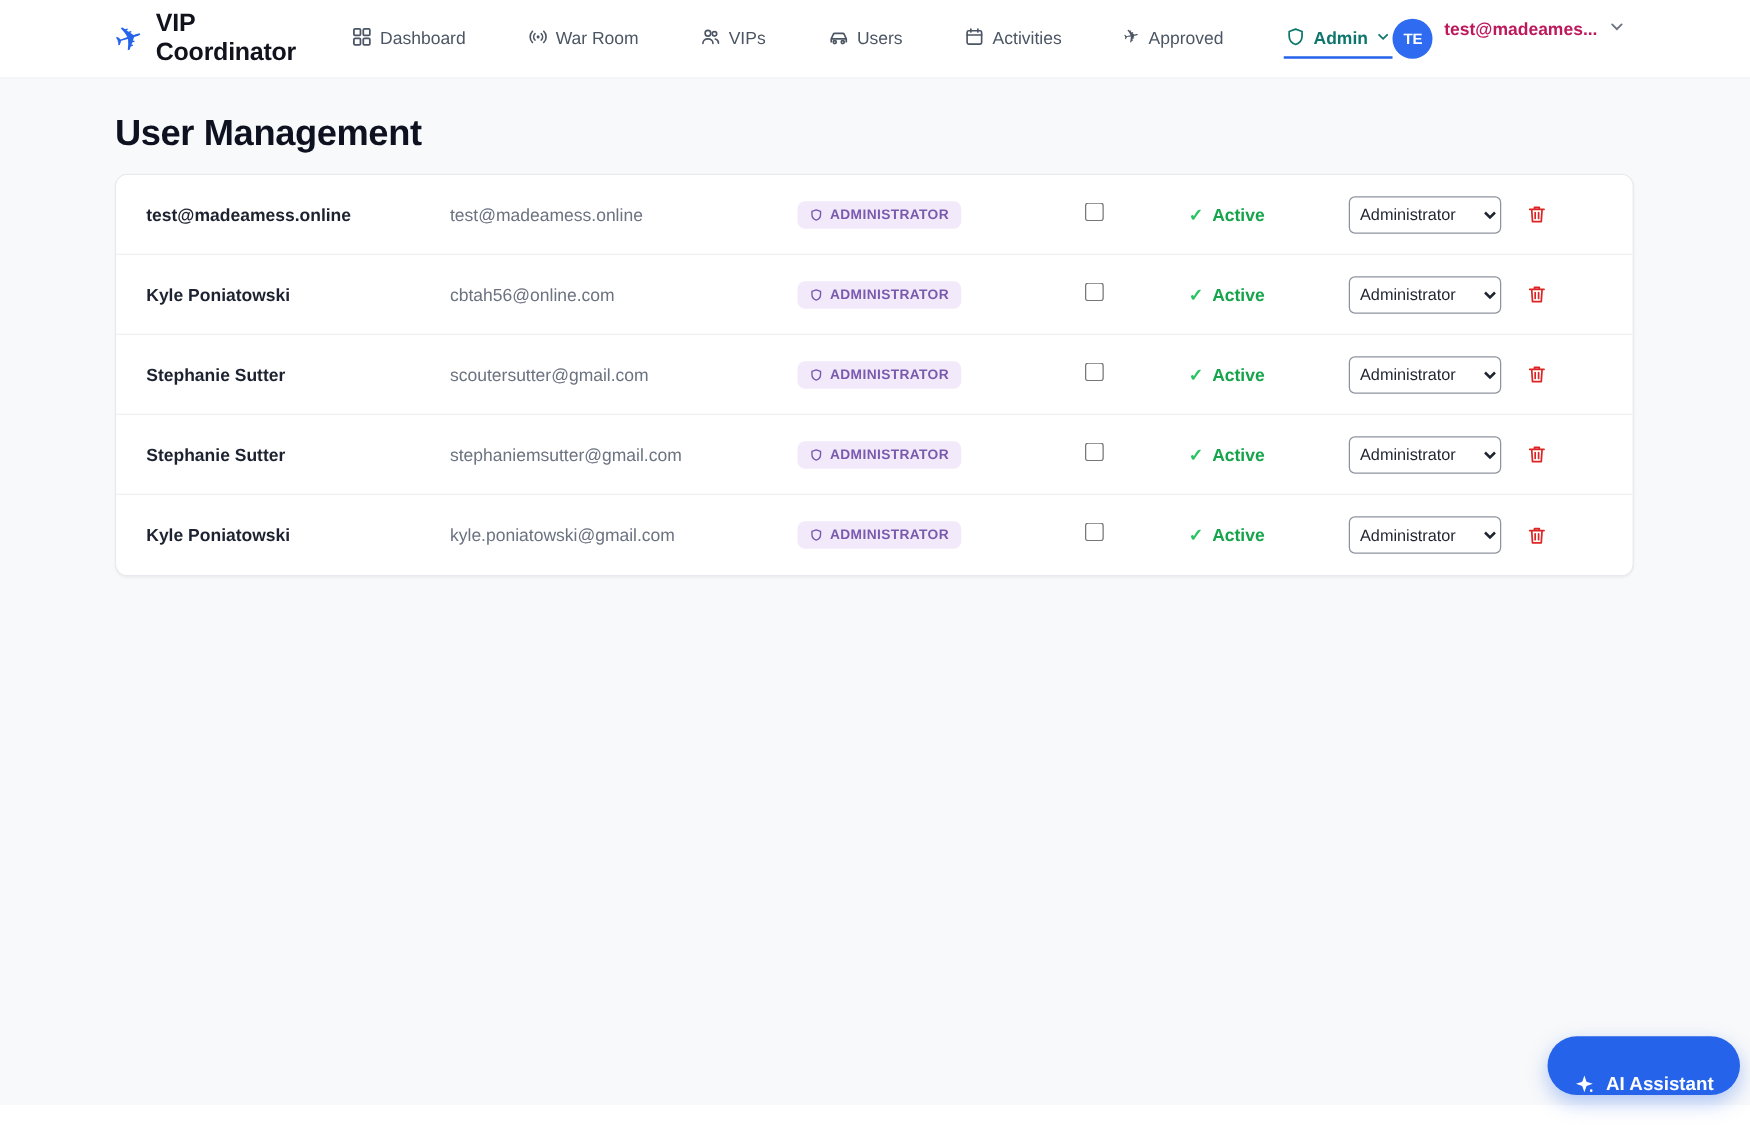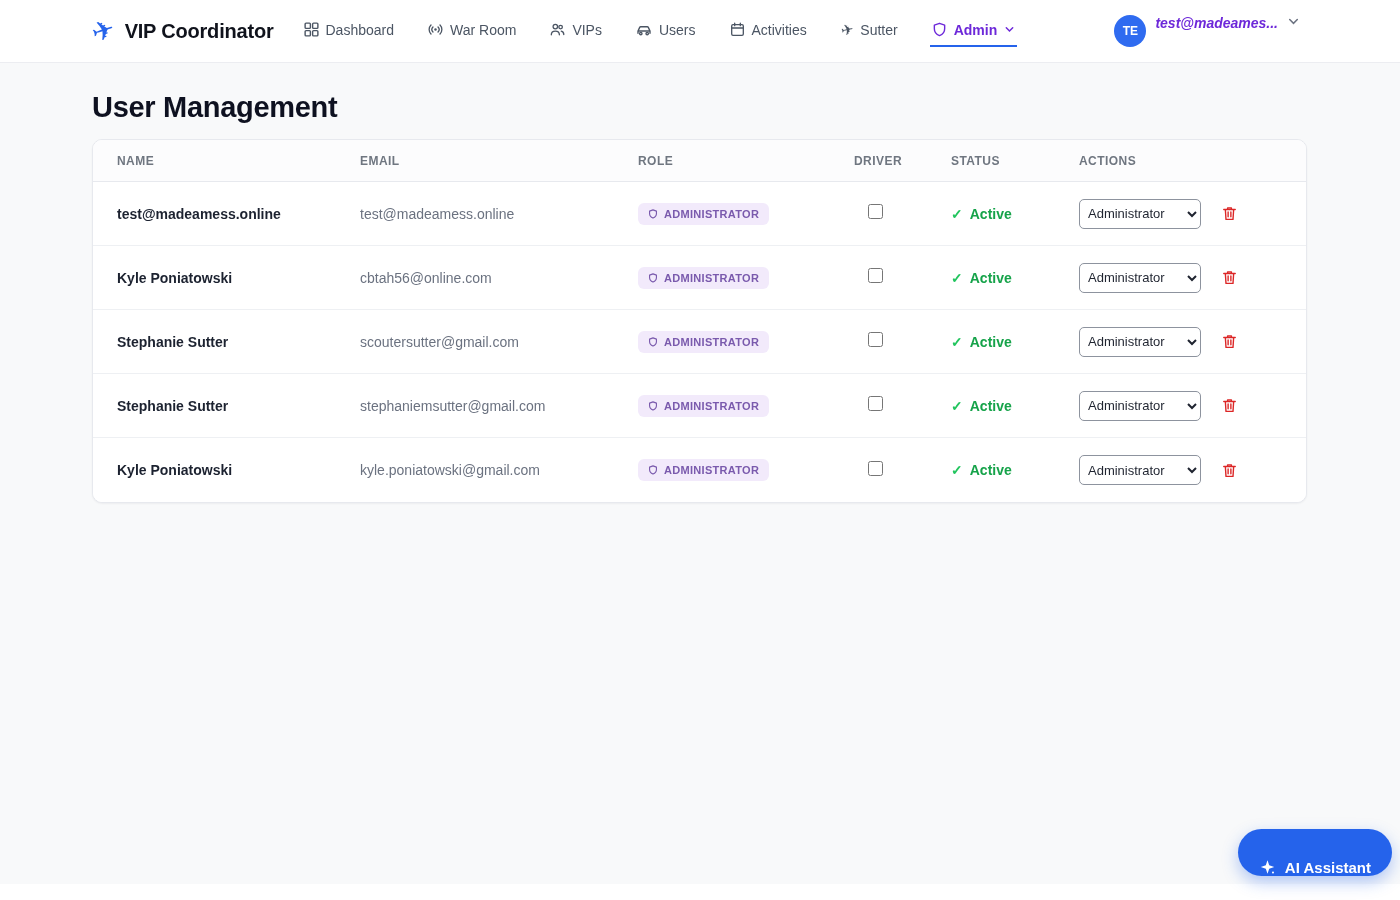--- a/index.html
+++ b/index.html
@@ -15,35 +15,35 @@
   .navbar {
     height:63px; background:#fff; border-bottom:1px solid #ecedf1;
     display:flex; align-items:center; padding:0 100px 0 92px;
   }
   .brand { display:flex; align-items:center; gap:10px; cursor:pointer; }
   .logo-plane {
     color:#2563eb; font-size:27px; line-height:1; display:inline-block;
     transform:rotate(-18deg);
   }
   .brand-name { font-size:20px; font-weight:700; color:#10131c; letter-spacing:-0.2px; }
-  .main-nav { display:flex; align-items:flex-end; gap:30px; margin-left:28px; }
+  .main-nav { display:flex; align-items:flex-end; gap:46px; margin-left:28px; }
   .nav-item {
     display:flex; align-items:center; gap:7px; font-size:14px; font-weight:500;
     color:#4b5563; cursor:pointer; padding:6px 2px 7px; border-bottom:2.5px solid transparent;
     white-space:nowrap;
   }
   .nav-item svg { flex:0 0 auto; }
-  .nav-item.active { color:#6d28d9; font-weight:600; border-bottom-color:#2563eb; }
+  .nav-item.active { color:#0f766e; font-weight:600; border-bottom-color:#2563eb; }
   .nav-plane { font-size:15px; line-height:1; display:inline-block; transform:rotate(-12deg); }
   .user-menu { margin-left:auto; display:flex; align-items:flex-start; gap:9px; cursor:pointer; }
   .avatar {
     width:32px; height:32px; border-radius:50%; background:#2f6bf0; color:#fff;
     font-size:12px; font-weight:700; display:flex; align-items:center; justify-content:center;
   }
-  .user-email { font-size:14px; font-weight:700; color:#6d28d9; max-width:150px; overflow:hidden; text-overflow:ellipsis; white-space:nowrap;font-style:italic; }
+  .user-email { font-size:14px; font-weight:700; color:#be185d; max-width:150px; overflow:hidden; text-overflow:ellipsis; white-space:nowrap; }
   .muted-chev { color:#6b7280; }
   
   .content-area { background:#f8f9fa; height:821px; padding:28px 93px 0 92px; }
   .page-title { font-size:29px; font-weight:800; color:#0e1120; letter-spacing:-0.3px; }
   .section-head { display:flex; align-items:center; gap:11px; margin-top:35px; }
   .section-head h2 { font-size:19px; font-weight:600; color:#15181f; }
   .user-check-icon { color:#16a34a; display:flex; }
   
   .card {
     margin-top:15px; background:#fff; border:1px solid #e7e9ee; border-radius:10px;
@@ -129,21 +129,21 @@
     </a>
     <a class="nav-item">
       <svg width="15" height="15" viewBox="0 0 16 16" fill="none" stroke="currentColor" stroke-width="1.4" stroke-linecap="round">
           <rect x="1.8" y="2.8" width="12.4" height="11.4" rx="1.4"></rect>
           <path d="M1.8 6.4h12.4M5 1.3v2.6M11 1.3v2.6"></path>
         </svg>
       <span>Activities</span>
     </a>
     <a class="nav-item">
       <span class="nav-plane">✈</span>
-      <span>Sutter</span>
+      <span>Approved</span>
     </a>
     <a class="nav-item active">
       <svg width="15" height="15" viewBox="0 0 16 16" fill="none" stroke="currentColor" stroke-width="1.5" stroke-linejoin="round">
           <path d="M8 1.4l5.5 2v3.8c0 3.6-2.3 6.1-5.5 7.3-3.2-1.2-5.5-3.7-5.5-7.3V3.4z"></path>
         </svg>
       <span>Admin</span>
       <svg width="11" height="11" viewBox="0 0 12 12" fill="none" stroke="currentColor" stroke-width="1.6" stroke-linecap="round">
           <path d="M2.5 4.2l3.5 3.5 3.5-3.5"></path>
         </svg>
     </a>
@@ -156,28 +156,20 @@
         <path d="M2.5 4.2l3.5 3.5 3.5-3.5"></path>
       </svg>
   </div>
 </header>
 
 <main class="content-area">
   <h1 class="page-title">User Management</h1>
 
 
   <div class="card">
-    <div class="thead">
-      <div class="th">NAME</div>
-      <div class="th">EMAIL</div>
-      <div class="th">ROLE</div>
-      <div class="th">DRIVER</div>
-      <div class="th">STATUS</div>
-      <div class="th">ACTIONS</div>
-    </div>
     <div>
   <div class="trow">
     <div class="cell-name">test@madeamess.online</div>
     <div class="cell-email">test@madeamess.online</div>
     <div>
       <span class="badge">
         <svg width="10" height="10" viewBox="0 0 16 16" fill="none" stroke="currentColor" stroke-width="1.8" stroke-linejoin="round">
                 <path d="M8 1.4l5.5 2v3.8c0 3.6-2.3 6.1-5.5 7.3-3.2-1.2-5.5-3.7-5.5-7.3V3.4z"></path>
               </svg>
         <span>ADMINISTRATOR</span>

